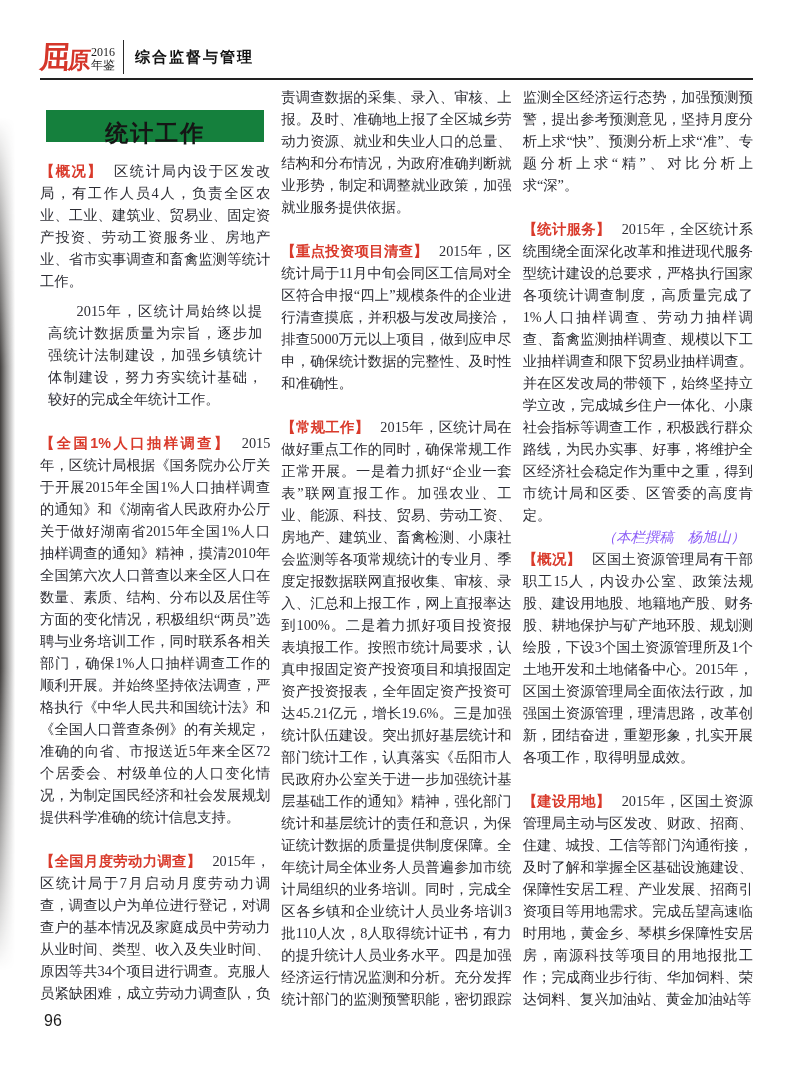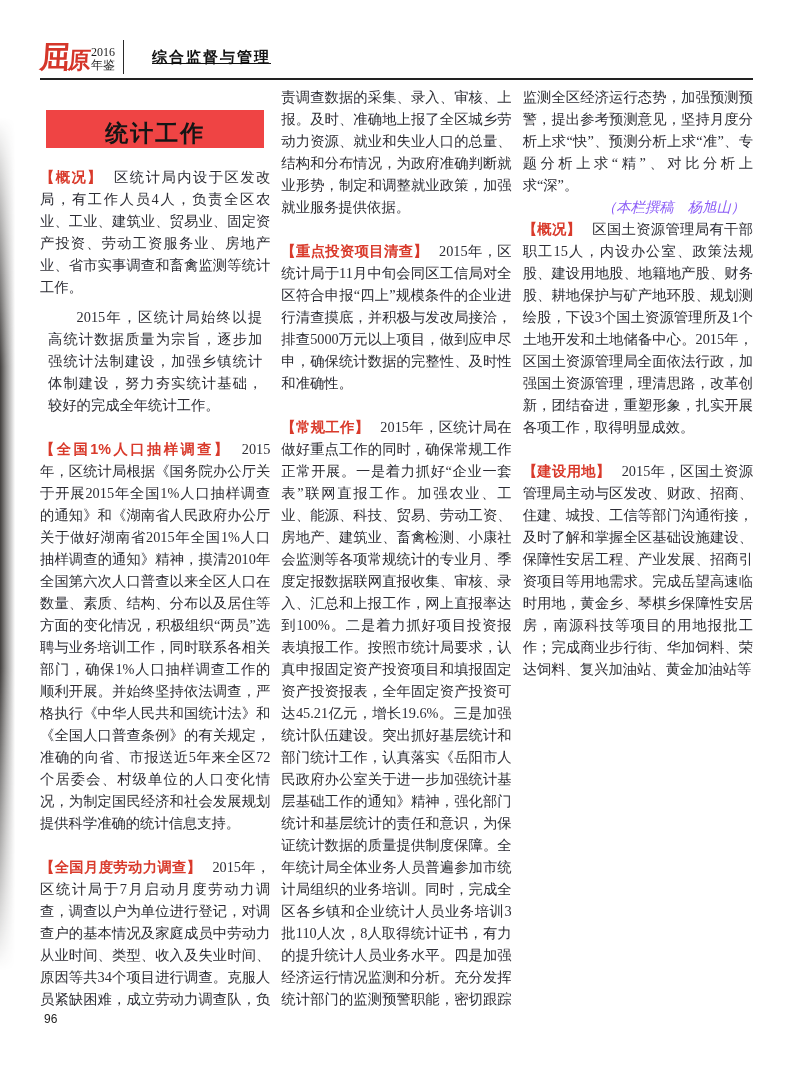--- a/index.html
+++ b/index.html
@@ -26,40 +26,40 @@
   }
   .logo-char-1{font-size:30px;}
   .logo-char-2{font-size:23px;margin-left:-2px;}
   .logo-year-stack{
     display:flex;flex-direction:column;justify-content:flex-start;
     font-size:12px;line-height:13px;color:#1c1c1c;
     font-family:"Liberation Serif","DejaVu Serif",serif;
   }
   .header-divider{width:1px;height:34px;background:#2a2a2a;margin:0 0 0 8px;}
   .header-section-title{
-    margin-left:28px;
+    margin-left:11px;
     font-family:"Liberation Sans","DejaVu Sans",sans-serif;
-    font-weight:bold;font-size:15px;letter-spacing:2px;color:#111;text-decoration:underline;
+    font-weight:bold;font-size:15px;letter-spacing:2px;color:#111;
   }
   .header-rule{
     position:absolute;left:40px;width:713px;top:78px;height:0;
     border-top:2px solid #222;
   }
   
   .columns{
     position:absolute;left:40px;top:86px;
     width:713px;height:938px;
     column-count:3;column-gap:11px;column-fill:auto;
     font-size:14.3px;line-height:22px;
     text-align:justify;text-justify:inter-character;
   }
   .columns p{margin:0;}
   .title-box{
-    background:#ef4444;
-    height:38px;line-height:46px;
+    background:#15803d;
+    height:32px;line-height:46px;
     margin:24px 6px 18px 6px;
     text-align:center;
     break-inside:avoid-column;
   }
   .title-box .title-text{
     font-family:"Liberation Sans","DejaVu Sans",sans-serif;
     font-weight:bold;font-size:23px;color:#151515;letter-spacing:2px;
   }
   .title-box.second{margin:24px 6px 20px 6px;}
   p.sec{margin-top:22px;}
@@ -71,21 +71,21 @@
   }
   p.cont{text-indent:2em;margin:8px;}
   p.byline{
     text-align:right;padding-right:8px;margin:0;
     font-style:italic;color:#8b5cf6;
   }
   
   .page-number{
     position:absolute;left:44px;top:1012px;
     font-family:"Liberation Sans","DejaVu Sans",sans-serif;
-    font-size:12px;color:#1d1d1d;
+    font-size:16px;color:#1d1d1d;
   }
   .scan-shadow{
     position:absolute;left:0;top:118px;width:16px;height:888px;
     background:linear-gradient(to right, rgba(32,29,27,0.85) 0%, rgba(32,29,27,0.45) 40%, rgba(32,29,27,0) 95%);
     -webkit-mask-image:linear-gradient(to bottom, transparent 0%, #000 28%, #000 62%, transparent 96%);
     mask-image:linear-gradient(to bottom, transparent 0%, #000 28%, #000 62%, transparent 96%);
     pointer-events:none;
   }
 </style>
 </head>
@@ -119,20 +119,21 @@
     <p class="cont">2015年，区统计局始终以提高统计数据质量为宗旨，逐步加强统计法制建设，加强乡镇统计体制建设，努力夯实统计基础，较好的完成全年统计工作。</p>
 
     <p class="sec"><span class="sec-label">【全国1%人口抽样调查】</span><span>2015年，区统计局根据《国务院办公厅关于开展2015年全国1%人口抽样调查的通知》和《湖南省人民政府办公厅关于做好湖南省2015年全国1%人口抽样调查的通知》精神，摸清2010年全国第六次人口普查以来全区人口在数量、素质、结构、分布以及居住等方面的变化情况，积极组织“两员”选聘与业务培训工作，同时联系各相关部门，确保1%人口抽样调查工作的顺利开展。并始终坚持依法调查，严格执行《中华人民共和国统计法》和《全国人口普查条例》的有关规定，准确的向省、市报送近5年来全区72个居委会、村级单位的人口变化情况，为制定国民经济和社会发展规划提供科学准确的统计信息支持。</span></p>
 
     <p class="sec"><span class="sec-label">【全国月度劳动力调查】</span><span>2015年，区统计局于7月启动月度劳动力调查，调查以户为单位进行登记，对调查户的基本情况及家庭成员中劳动力从业时间、类型、收入及失业时间、原因等共34个项目进行调查。克服人员紧缺困难，成立劳动力调查队，负责调查数据的采集、录入、审核、上报。及时、准确地上报了全区城乡劳动力资源、就业和失业人口的总量、结构和分布情况，为政府准确判断就业形势，制定和调整就业政策，加强就业服务提供依据。</span></p>
 
     <p class="sec"><span class="sec-label">【重点投资项目清查】</span><span>2015年，区统计局于11月中旬会同区工信局对全区符合申报“四上”规模条件的企业进行清查摸底，并积极与发改局接洽，排查5000万元以上项目，做到应申尽申，确保统计数据的完整性、及时性和准确性。</span></p>
 
     <p class="sec"><span class="sec-label">【常规工作】</span><span>2015年，区统计局在做好重点工作的同时，确保常规工作正常开展。一是着力抓好“企业一套表”联网直报工作。加强农业、工业、能源、科技、贸易、劳动工资、房地产、建筑业、畜禽检测、小康社会监测等各项常规统计的专业月、季度定报数据联网直报收集、审核、录入、汇总和上报工作，网上直报率达到100%。二是着力抓好项目投资报表填报工作。按照市统计局要求，认真申报固定资产投资项目和填报固定资产投资报表，全年固定资产投资可达45.21亿元，增长19.6%。三是加强统计队伍建设。突出抓好基层统计和部门统计工作，认真落实《岳阳市人民政府办公室关于进一步加强统计基层基础工作的通知》精神，强化部门统计和基层统计的责任和意识，为保证统计数据的质量提供制度保障。全年统计局全体业务人员普遍参加市统计局组织的业务培训。同时，完成全区各乡镇和企业统计人员业务培训3批110人次，8人取得统计证书，有力的提升统计人员业务水平。四是加强经济运行情况监测和分析。充分发挥统计部门的监测预警职能，密切跟踪监测全区经济运行态势，加强预测预警，提出参考预测意见，坚持月度分析上求“快”、预测分析上求“准”、专题分析上求“精”、对比分析上求“深”。</span></p>
 
+    <p class="sec"><span class="sec-label">【统计服务】</span><span>2015年，全区统计系统围绕全面深化改革和推进现代服务型统计建设的总要求，严格执行国家各项统计调查制度，高质量完成了1%人口抽样调查、劳动力抽样调查、畜禽监测抽样调查、规模以下工业抽样调查和限下贸易业抽样调查。并在区发改局的带领下，始终坚持立学立改，完成城乡住户一体化、小康社会指标等调查工作，积极践行群众路线，为民办实事、好事，将维护全区经济社会稳定作为重中之重，得到市统计局和区委、区管委的高度肯定。</span></p>
 
     <p class="byline">（本栏撰稿　杨旭山）</p>
 
 
     <p class="sec first"><span class="sec-label">【概况】</span><span>区国土资源管理局有干部职工15人，内设办公室、政策法规股、建设用地股、地籍地产股、财务股、耕地保护与矿产地环股、规划测绘股，下设3个国土资源管理所及1个土地开发和土地储备中心。2015年，区国土资源管理局全面依法行政，加强国土资源管理，理清思路，改革创新，团结奋进，重塑形象，扎实开展各项工作，取得明显成效。</span></p>
 
     <p class="sec"><span class="sec-label">【建设用地】</span><span>2015年，区国土资源管理局主动与区发改、财政、招商、住建、城投、工信等部门沟通衔接，及时了解和掌握全区基础设施建设、保障性安居工程、产业发展、招商引资项目等用地需求。完成岳望高速临时用地，黄金乡、琴棋乡保障性安居房，南源科技等项目的用地报批工作；完成商业步行街、华加饲料、荣达饲料、复兴加油站、黄金加油站等</span></p>
 
   </div>
 

